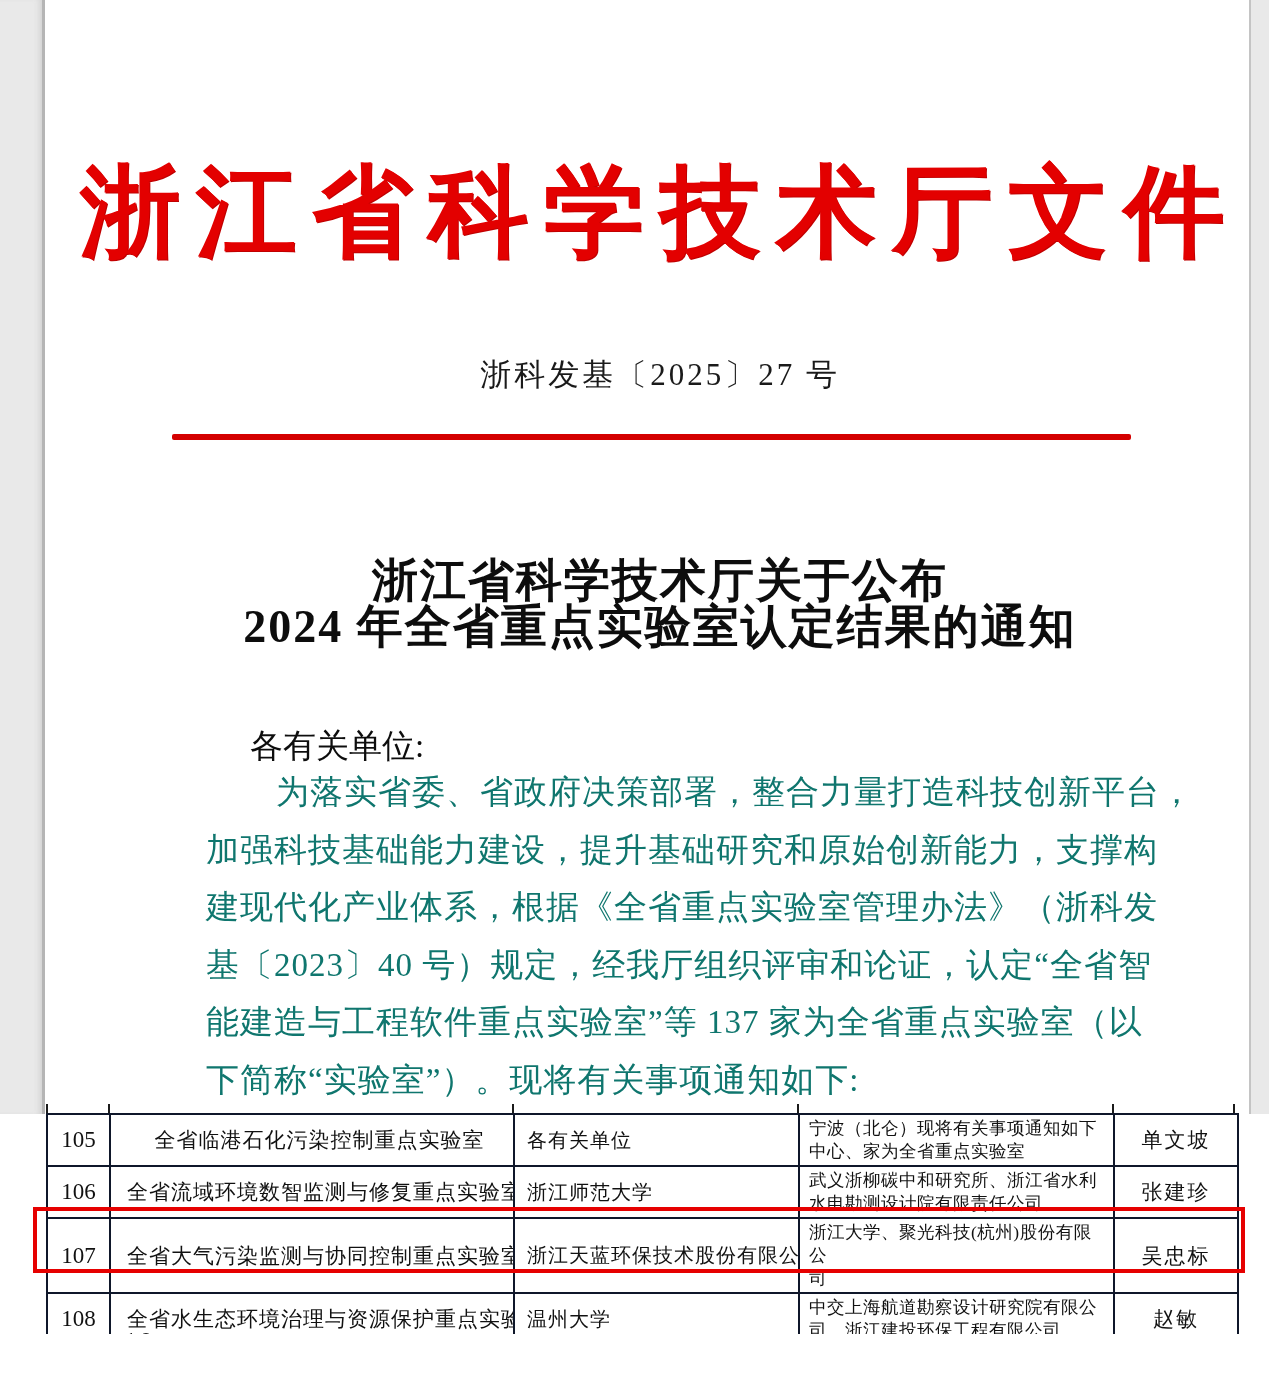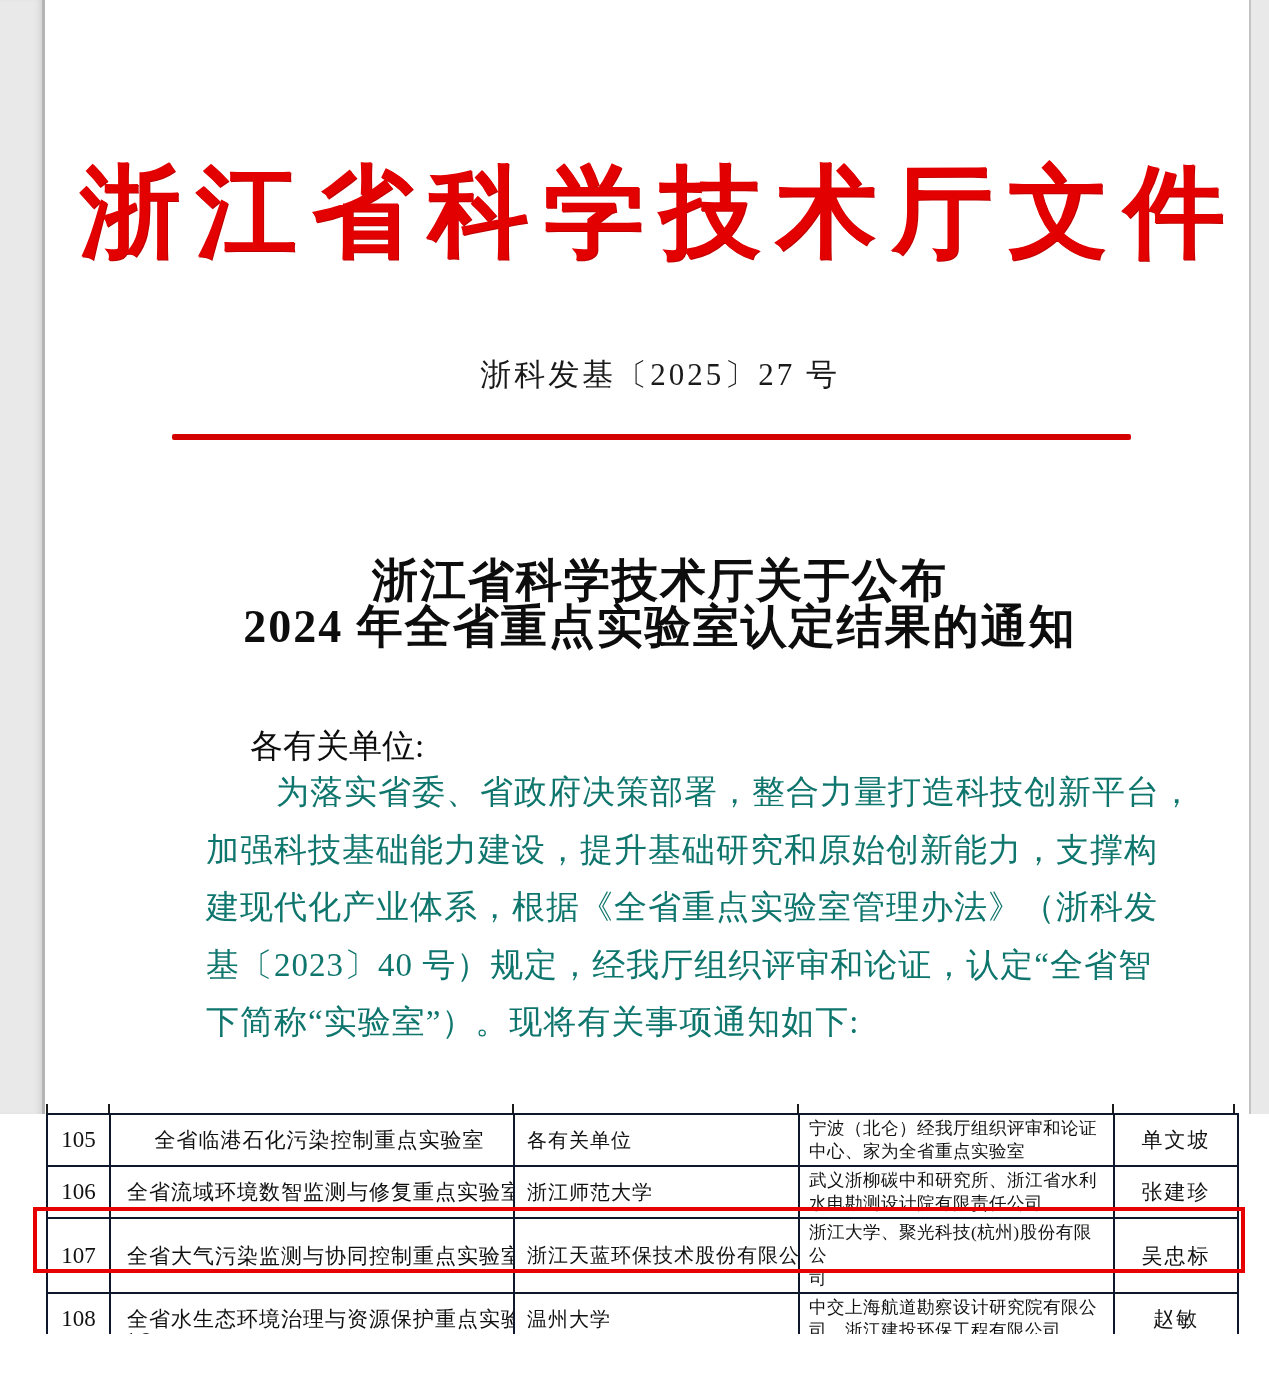--- a/index.html
+++ b/index.html
@@ -56,20 +56,21 @@
   <div id="notice-title-1" class="centered notice-title">浙江省科学技术厅关于公布</div>
   <div id="notice-title-2" class="centered notice-title">2024 年全省重点实验室认定结果的通知</div>
 
   <div id="salutation">各有关单位:</div>
 
   <div id="body-block">
     <div class="body-line indent">为落实省委、省政府决策部署，整合力量打造科技创新平台，</div>
     <div class="body-line">加强科技基础能力建设，提升基础研究和原始创新能力，支撑构</div>
     <div class="body-line">建现代化产业体系，根据《全省重点实验室管理办法》（浙科发</div>
     <div class="body-line">基〔2023〕40 号）规定，经我厅组织评审和论证，认定“全省智</div>
+    <div class="body-line">能建造与工程软件重点实验室”等 137 家为全省重点实验室（以</div>
     <div class="body-line">下简称“实验室”）。现将有关事项通知如下:</div>
   </div>
 
   <div class="stub" style="left:46px"></div>
   <div class="stub" style="left:108px"></div>
   <div class="stub" style="left:512px"></div>
   <div class="stub" style="left:797px"></div>
   <div class="stub" style="left:1112px"></div>
   <div class="stub" style="left:1233px"></div>
 
@@ -79,21 +80,21 @@
         <col style="width:404px">
         <col style="width:285px">
         <col style="width:315px">
         <col style="width:124px">
     </colgroup>
     <tbody>
       <tr style="height:50px">
         <td class="c-num">105</td>
         <td class="c-name">全省临港石化污染控制重点实验室</td>
         <td class="c-inst">各有关单位</td>
-        <td class="c-part"><span>宁波（北仑）经我厅组织评审和论证</span><br><span>中心、家为全省重点实验室</span></td>
+        <td class="c-part"><span>宁波（北仑）现将有关事项通知如下</span><br><span>中心、家为全省重点实验室</span></td>
         <td class="c-dir">单文坡</td>
       </tr>
       <tr style="height:49px">
         <td class="c-num">106</td>
         <td class="c-name">全省流域环境数智监测与修复重点实验室</td>
         <td class="c-inst">浙江师范大学</td>
         <td class="c-part"><span>武义浙柳碳中和研究所、浙江省水利</span><br><span>水电勘测设计院有限责任公司</span></td>
         <td class="c-dir">张建珍</td>
       </tr>
       <tr style="height:53px">

